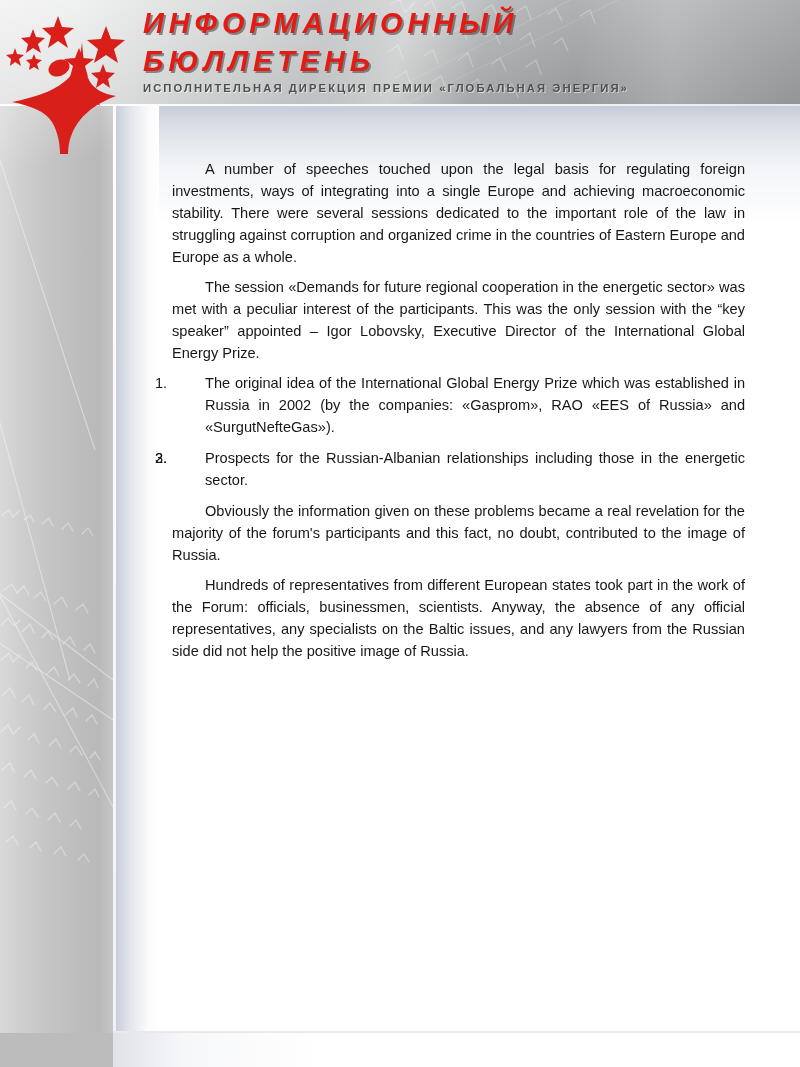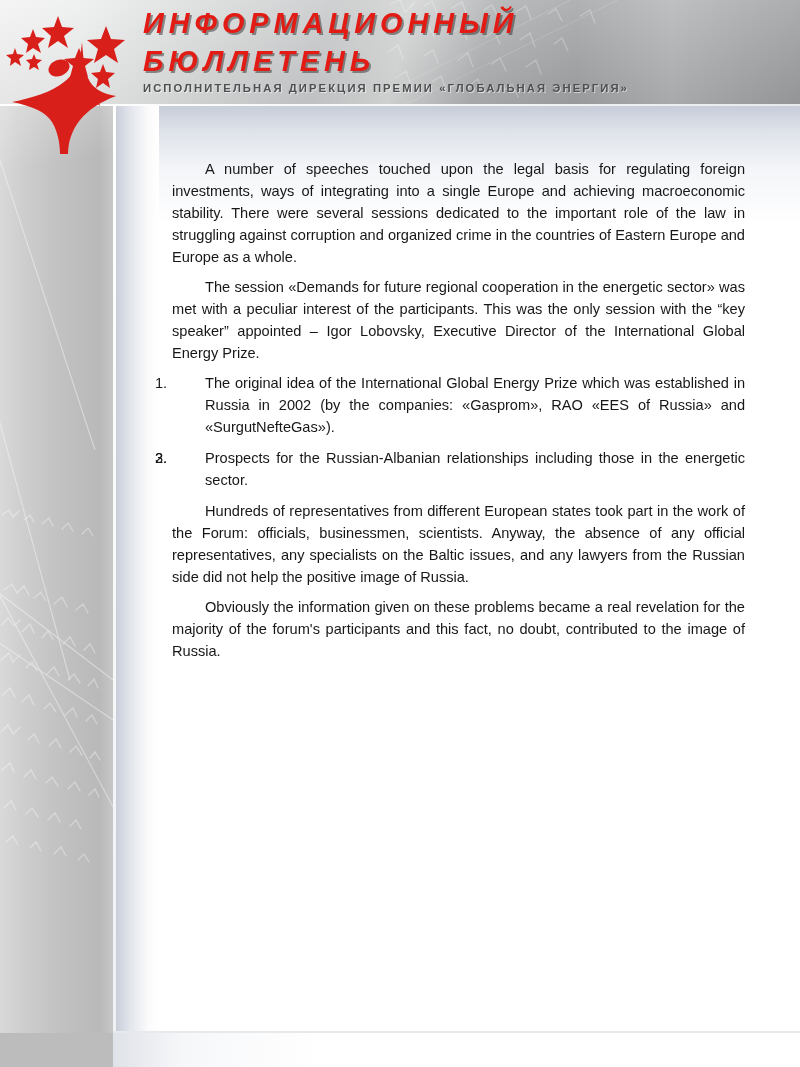--- a/index.html
+++ b/index.html
@@ -324,19 +324,19 @@
       </li>
       <li class="numitem">
         <span class="num">2.</span>
       </li>
       <li class="numitem">
         <span class="num">3.</span>
         <span>Prospects for the Russian-Albanian relationships including those in the energetic sector.</span>
       </li>
     </ol>
 
+    <p class="para">Obviously the information given on these problems became a real revelation for the majority of the forum's participants and this fact, no doubt, contributed to the image of Russia.</p>
+
     <p class="para">Hundreds of representatives from different European states took part in the work of the Forum: officials, businessmen, scientists. Anyway, the absence of any official representatives, any specialists on the Baltic issues, and any lawyers from the Russian side did not help the positive image of Russia.</p>
 
-    <p class="para">Obviously the information given on these problems became a real revelation for the majority of the forum's participants and this fact, no doubt, contributed to the image of Russia.</p>
-
   </div>
 
 </div>
 
 </body></html>

